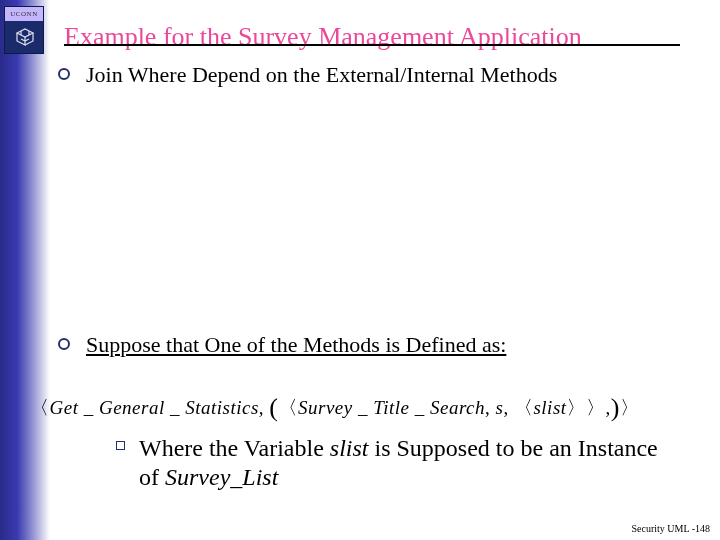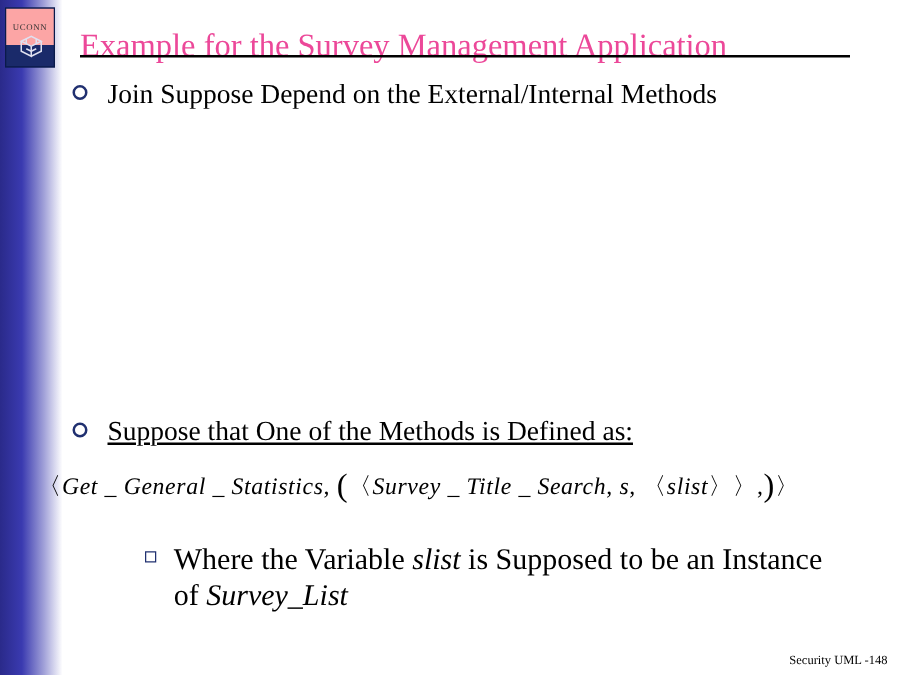--- a/index.html
+++ b/index.html
@@ -23,22 +23,22 @@
     position: absolute;
     left: 4px;
     top: 6px;
     width: 40px;
     height: 48px;
     background: #1a2a6a;
     border: 1px solid #0a1a4a;
   }
   .logo-top {
     width: 100%;
-    height: 29px;
-    background: #fca5a5;
+    height: 14px;
+    background: #c4b5fd;
     display: flex;
     align-items: center;
     justify-content: center;
     font-size: 7px;
     color: #333;
     letter-spacing: 0.5px;
   }
   .logo-shape {
     position: absolute;
     left: 8px;
@@ -77,21 +77,21 @@
     margin-right: 16px;
     flex-shrink: 0;
   }
   .bullet-text {
     font-size: 22px;
     color: #000;
   }
   .formula {
     position: absolute;
     left: 30px;
-    top: 372px;
+    top: 391px;
     font-size: 19px;
     font-style: italic;
     color: #000;
     white-space: nowrap;
     letter-spacing: 0.5px;
   }
   .formula .ang { font-style: normal; }
   .formula .paren { font-style: normal; font-size: 26px; position: relative; top: 2px; }
   .sub-row {
     position: absolute;
@@ -138,21 +138,21 @@
       <path d="M8 6 L8 10 M16 6 L16 10 M8 14 L12 16 M16 14 L12 16"></path>
     </g>
   </svg>
 </div>
 
 <div class="title">Example for the Survey Management Application</div>
 <div class="underline"></div>
 
 <div class="bullet-row b1">
   <div class="circle-bullet"></div>
-  <div class="bullet-text">Join Suppose Depend on the External/Internal Methods</div>
+  <div class="bullet-text">Join Where Depend on the External/Internal Methods</div>
 </div>
 
 <div class="bullet-row b2">
   <div class="circle-bullet"></div>
   <div class="bullet-text">Suppose that One of the Methods is Defined as:</div>
 </div>
 
 <div class="formula">
   <span class="ang">〈</span><span>Get _ General _ Statistics</span><span class="ang">, </span><span class="paren">(</span><span class="ang">〈</span><span>Survey _ Title _ Search</span><span class="ang">, </span><span>s</span><span class="ang">, </span><span class="ang">〈</span><span>slist</span><span class="ang">〉</span><span class="ang">〉</span><span class="ang">,</span><span class="paren">)</span><span class="ang">〉</span>
 </div>

